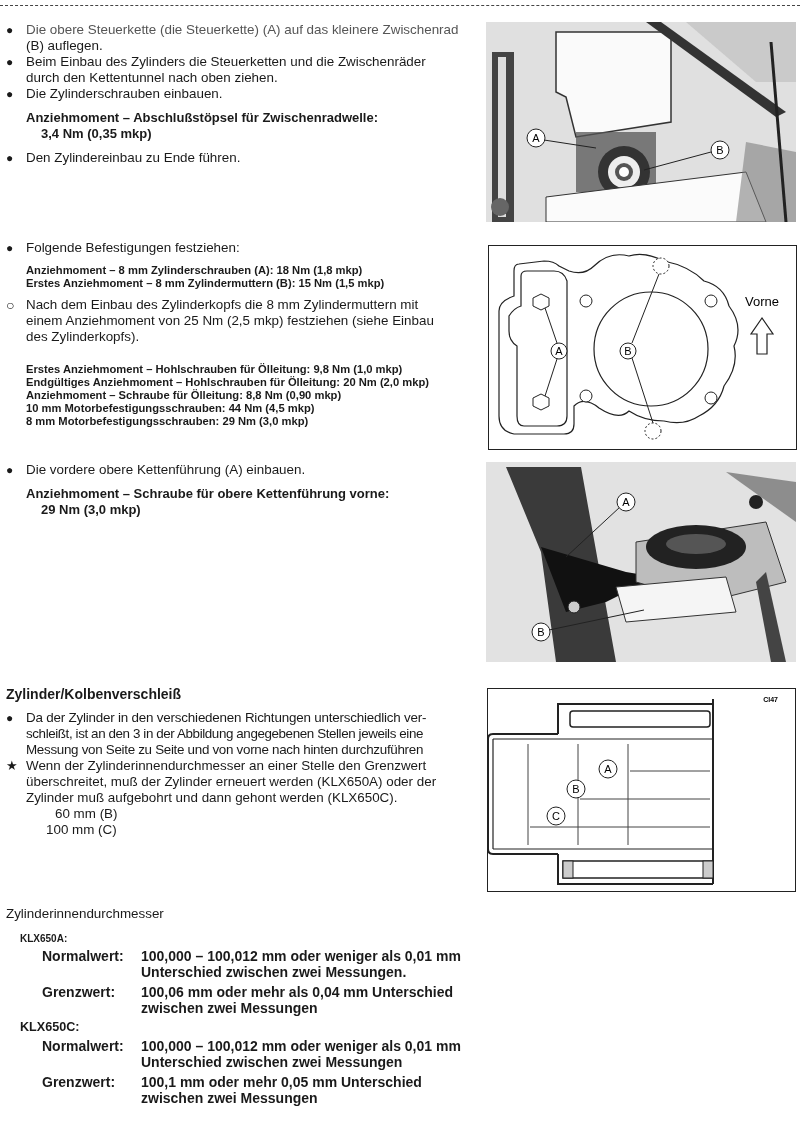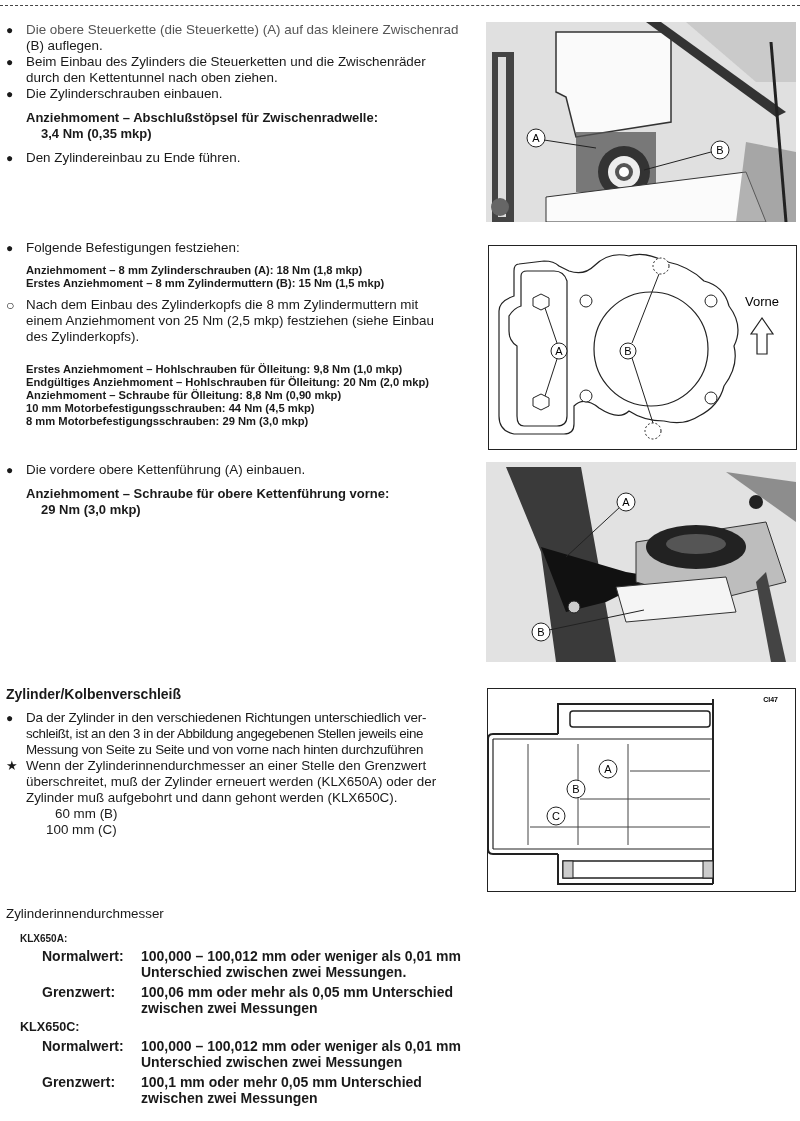--- a/index.html
+++ b/index.html
@@ -111,21 +111,21 @@
   <div style="font-size:13.4px;">Zylinderinnendurchmesser</div>
   <div style="margin-top:12px;">
     <div class="bold" style="font-size:10px;padding-left:14px;">KLX650A:</div>
     <div class="spec" style="margin-top:4px;">
       <span class="lab">Normalwert:</span>
       <div class="val">100,000 – 100,012 mm oder weniger als 0,01 mm</div>
       <div class="val">Unterschied zwischen zwei Messungen.</div>
     </div>
     <div class="spec" style="margin-top:4px;">
       <span class="lab">Grenzwert:</span>
-      <div class="val">100,06 mm oder mehr als 0,05 mm Unterschied</div>
+      <div class="val">100,06 mm oder mehr als 0,04 mm Unterschied</div>
       <div class="val">zwischen zwei Messungen</div>
     </div>
   </div>
   <div style="margin-top:4px;">
     <div class="bold" style="font-size:12.6px;padding-left:14px;">KLX650C:</div>
     <div class="spec" style="margin-top:4px;">
       <span class="lab">Normalwert:</span>
       <div class="val">100,000 – 100,012 mm oder weniger als 0,01 mm</div>
       <div class="val">Unterschied zwischen zwei Messungen</div>
     </div>

